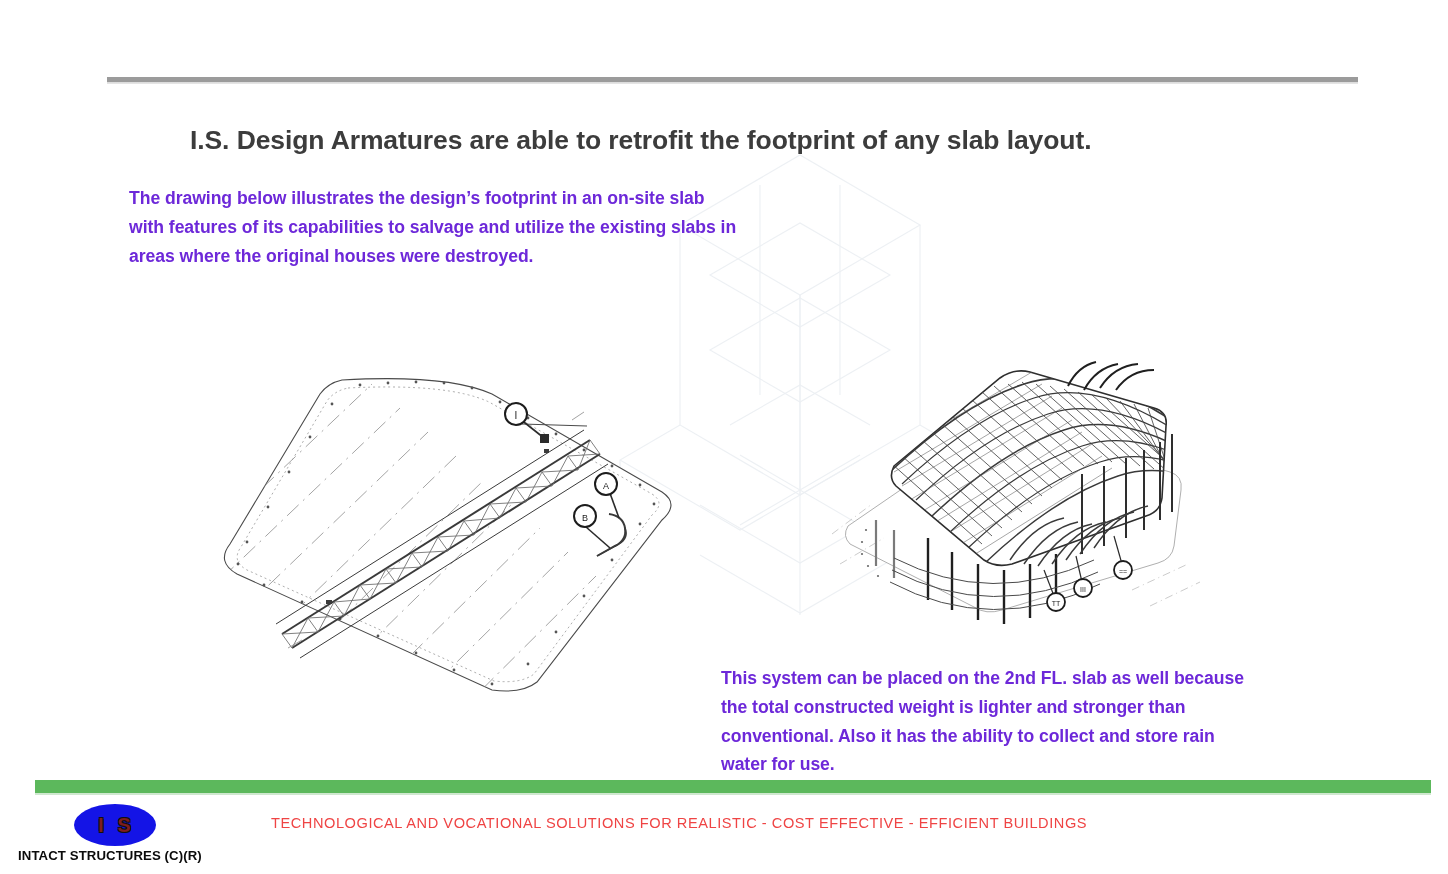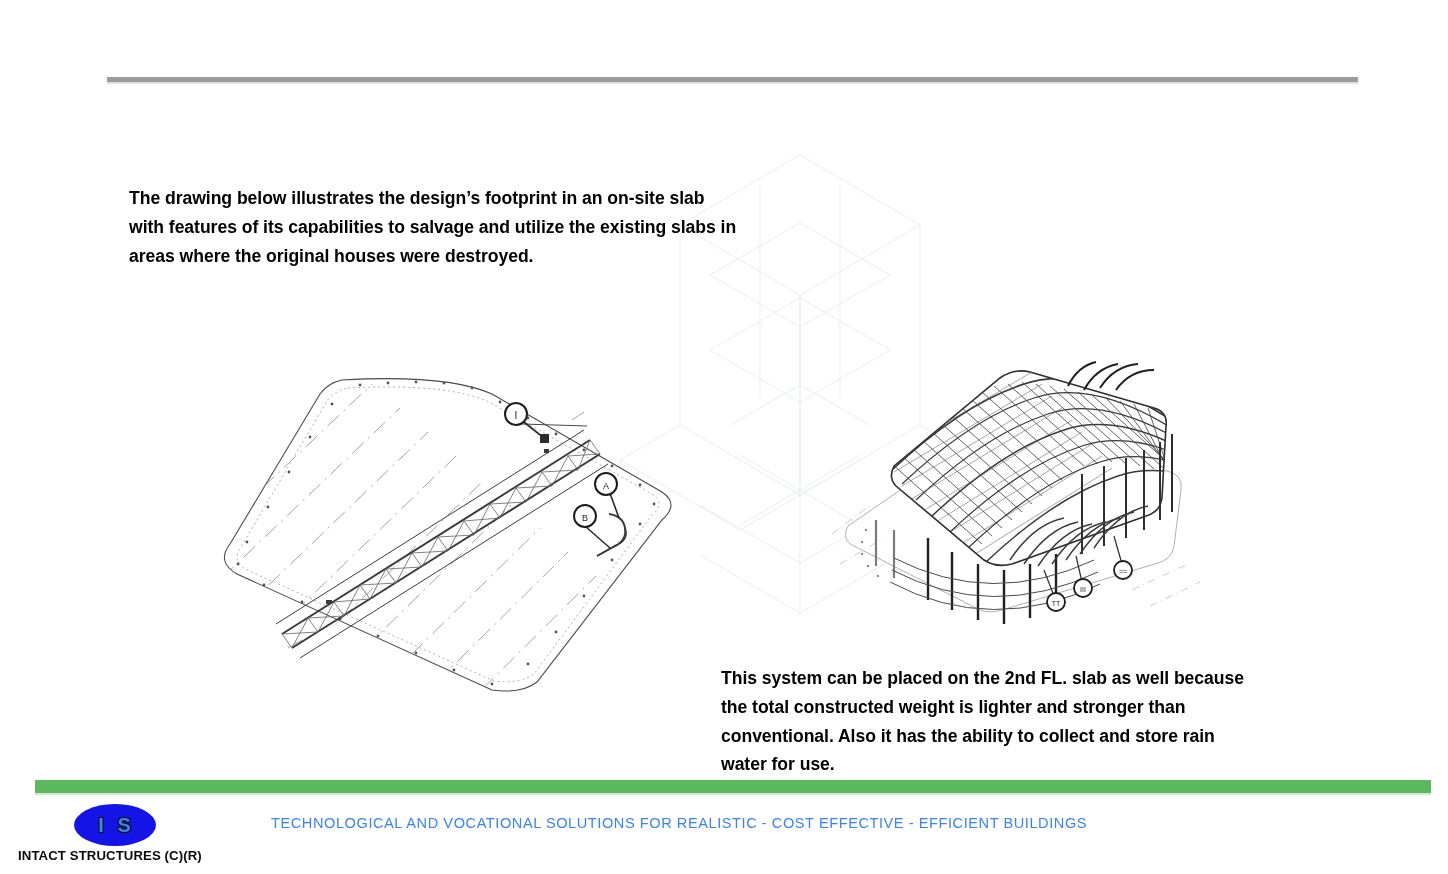--- a/index.html
+++ b/index.html
@@ -53,21 +53,21 @@
     line-height: 1.12;
     font-weight: 600;
     color: #3c3c3c;
     letter-spacing: -0.1px;
     white-space: nowrap;
   }
 
   
   .para {
     position: absolute;
-    color: #000000;
+    color: #6d28d9;
     font-weight: 600;
     font-size: 17.6px;
     line-height: 28.8px;
     letter-spacing: -0.05px;
   }
   .para-left {
     left: 129px;
     top: 184px;
     width: 612px;
   }
@@ -136,21 +136,21 @@
   .logo-letters {
     position: absolute;
     inset: 0;
     display: flex;
     align-items: center;
     justify-content: center;
     font-family: "Liberation Sans", sans-serif;
     font-weight: bold;
     font-size: 20px;
     letter-spacing: 4px;
-    color: #3b82f6;
+    color: #7f1d1d;
     text-shadow:
       -1px -1px 0 #111, 1px -1px 0 #111,
       -1px  1px 0 #111, 1px  1px 0 #111;
     padding-left: 3px;
   }
 
   .brand {
     position: absolute;
     left: 18px;
     top: 848px;
@@ -160,21 +160,21 @@
     letter-spacing: 0.1px;
     white-space: nowrap;
   }
 
   .tagline {
     position: absolute;
     left: 271px;
     top: 815px;
     font-size: 14.6px;
     font-weight: 500;
-    color: #3b82f6;
+    color: #ef4444;
     letter-spacing: 0.55px;
     white-space: nowrap;
   }
 </style>
 </head>
 <body>
 
 <div class="slide">
 
   <svg class="watermark" viewBox="0 0 480 520">
@@ -193,20 +193,21 @@
       <path d="M60 365 L180 435 L300 365"></path>
       <path d="M200 90 L200 300"></path>
       <path d="M280 90 L280 300"></path>
       <path d="M140 410 L240 468 L340 410"></path>
       <path d="M140 460 L240 518 L340 460"></path>
     </g>
   </svg>
 
   <div class="top-rule"></div>
 
+  <div class="title">I.S. Design Armatures are able to retrofit the footprint of any slab layout.</div>
 
   <div class="para para-left">The drawing below illustrates the design’s footprint in an on-site slab with features of its capabilities to salvage and utilize the existing slabs in areas where the original houses were destroyed.</div>
   <div class="para para-right-bottom">This system can be placed on the 2nd FL. slab as well because the total constructed weight is lighter and stronger than conventional. Also it has the ability to collect and store rain water for use.</div>
 
   <svg class="drawing drawing-left" viewBox="0 0 500 360">
     <defs>
       <clipPath id="slabClip">
         <path d="M150 28 Q255 22 300 42 L470 140 Q488 152 470 168 L345 330 Q330 342 300 338 L45 222 Q24 210 38 192 L128 42 Q136 31 150 28 Z"></path>
       </clipPath>
     </defs>

